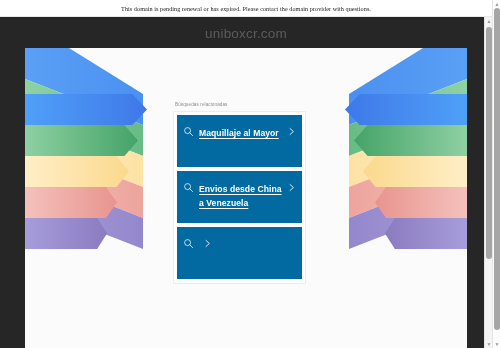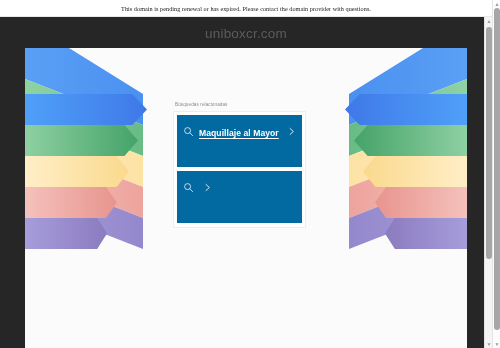--- a/index.html
+++ b/index.html
@@ -298,20 +298,30 @@
             <svg class="search-ico" viewBox="0 0 24 24" fill="none">
               <circle cx="10" cy="10" r="6.5" stroke="#ffffff" stroke-width="1.8"></circle>
               <line x1="15" y1="15" x2="21" y2="21" stroke="#ffffff" stroke-width="1.8" stroke-linecap="round"></line>
             </svg>
             <span class="card-text">Maquillaje al Mayor</span>
             <svg class="chev-ico" viewBox="0 0 24 24" fill="none">
               <polyline points="8,4 17,12 8,20" stroke="#ffffff" stroke-width="2.2" stroke-linecap="round" stroke-linejoin="round"></polyline>
             </svg>
           </div>
 
+          <div class="card">
+            <svg class="search-ico" viewBox="0 0 24 24" fill="none">
+              <circle cx="10" cy="10" r="6.5" stroke="#ffffff" stroke-width="1.8"></circle>
+              <line x1="15" y1="15" x2="21" y2="21" stroke="#ffffff" stroke-width="1.8" stroke-linecap="round"></line>
+            </svg>
+            <span class="card-text">Envios desde China a Venezuela</span>
+            <svg class="chev-ico" viewBox="0 0 24 24" fill="none">
+              <polyline points="8,4 17,12 8,20" stroke="#ffffff" stroke-width="2.2" stroke-linecap="round" stroke-linejoin="round"></polyline>
+            </svg>
+          </div>
 
           <div class="card">
             <svg class="search-ico" viewBox="0 0 24 24" fill="none">
               <circle cx="10" cy="10" r="6.5" stroke="#ffffff" stroke-width="1.8"></circle>
               <line x1="15" y1="15" x2="21" y2="21" stroke="#ffffff" stroke-width="1.8" stroke-linecap="round"></line>
             </svg>
             <svg class="chev-ico" viewBox="0 0 24 24" fill="none">
               <polyline points="8,4 17,12 8,20" stroke="#ffffff" stroke-width="2.2" stroke-linecap="round" stroke-linejoin="round"></polyline>
             </svg>
           </div>

